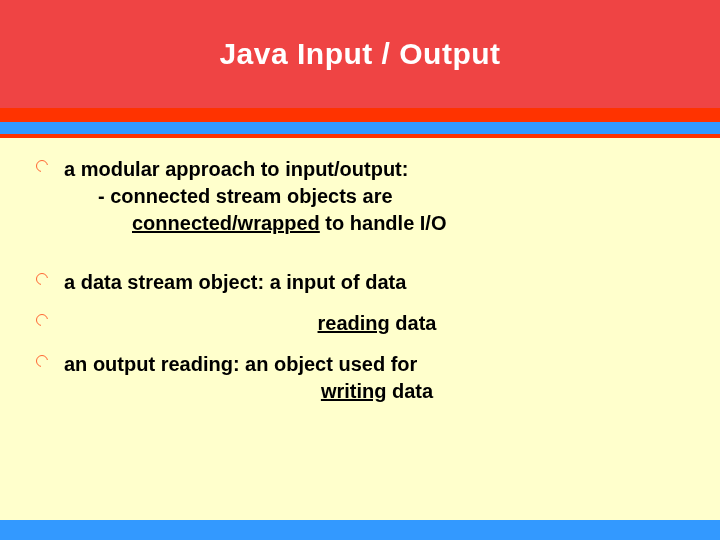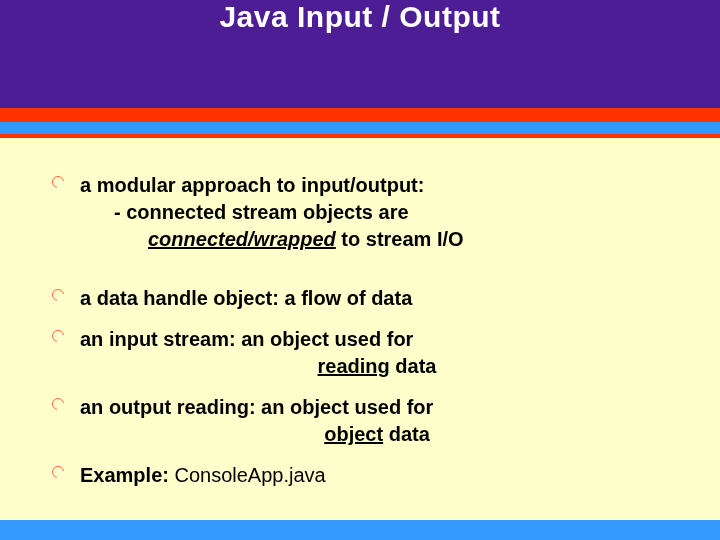--- a/index.html
+++ b/index.html
@@ -10,24 +10,25 @@
     font-family: Verdana, Geneva, sans-serif;
     background: #ffffff;
   }
   .slide {
     width: 720px;
     height: 540px;
     position: relative;
     overflow: hidden;
   }
   .title-bar {
-    background: #4c1d95;
+    background: #ef4444;
     height: 108px;
     width: 100%;
     display: flex;
+    align-items: center;
     justify-content: center;
   }
   .title-text {
     color: #ffffff;
     font-weight: bold;
     font-size: 30px;
     letter-spacing: 0.5px;
   }
   .rule-orange-big {
     height: 14px;
@@ -55,21 +56,21 @@
   .bottom-bar {
     position: absolute;
     bottom: 0;
     left: 0;
     width: 100%;
     height: 20px;
     background: #3399ff;
   }
   ul.bullets {
     list-style: none;
-    margin: 16px;
+    margin: 0;
     padding: 0;
   }
   ul.bullets > li {
     position: relative;
     padding-left: 34px;
     margin-bottom: 14px;
     font-size: 20px;
     font-weight: bold;
     line-height: 1.35;
   }
@@ -99,21 +100,20 @@
   .sub2 {
     display: block;
     padding-left: 68px;
   }
   .center-line {
     display: block;
     text-align: center;
     padding-left: 0;
   }
   .em-ul {
-    font-style: italic;
     text-decoration: underline;
   }
   .ul {
     text-decoration: underline;
   }
   .normal {
     font-weight: normal;
   }
   .spacer {
     height: 18px;
@@ -133,49 +133,44 @@
   <div class="rule-orange-small"></div>
 
   <div class="body-area">
     <ul class="bullets">
 
       <li>
         <span class="bullet-marker"></span>
         <span>a modular approach to input/output:</span>
         <span class="sub1">- connected stream objects  are</span>
         <span class="sub2">
-          <span class="em-ul">connected/wrapped</span><span> to stream I/O</span>
+          <span class="em-ul">connected/wrapped</span><span> to handle I/O</span>
         </span>
       </li>
 
       <li class="spacer" style="padding:0;margin:0;height:18px;"></li>
 
       <li>
         <span class="bullet-marker"></span>
-        <span>a data handle object: a flow of data</span>
+        <span>a data stream object: a input of data</span>
       </li>
 
       <li>
         <span class="bullet-marker"></span>
-        <span>an input stream: an object used for</span>
         <span class="center-line">
           <span class="ul">reading</span><span> data</span>
         </span>
       </li>
 
       <li>
         <span class="bullet-marker"></span>
         <span>an output reading: an object used for</span>
         <span class="center-line">
-          <span class="ul">object</span><span> data</span>
+          <span class="ul">writing</span><span> data</span>
         </span>
       </li>
 
-      <li>
-        <span class="bullet-marker"></span>
-        <span>Example:</span><span class="normal"> ConsoleApp.java</span>
-      </li>
 
     </ul>
   </div>
 
   <div class="bottom-bar"></div>
 </div>
 
 </body></html>

